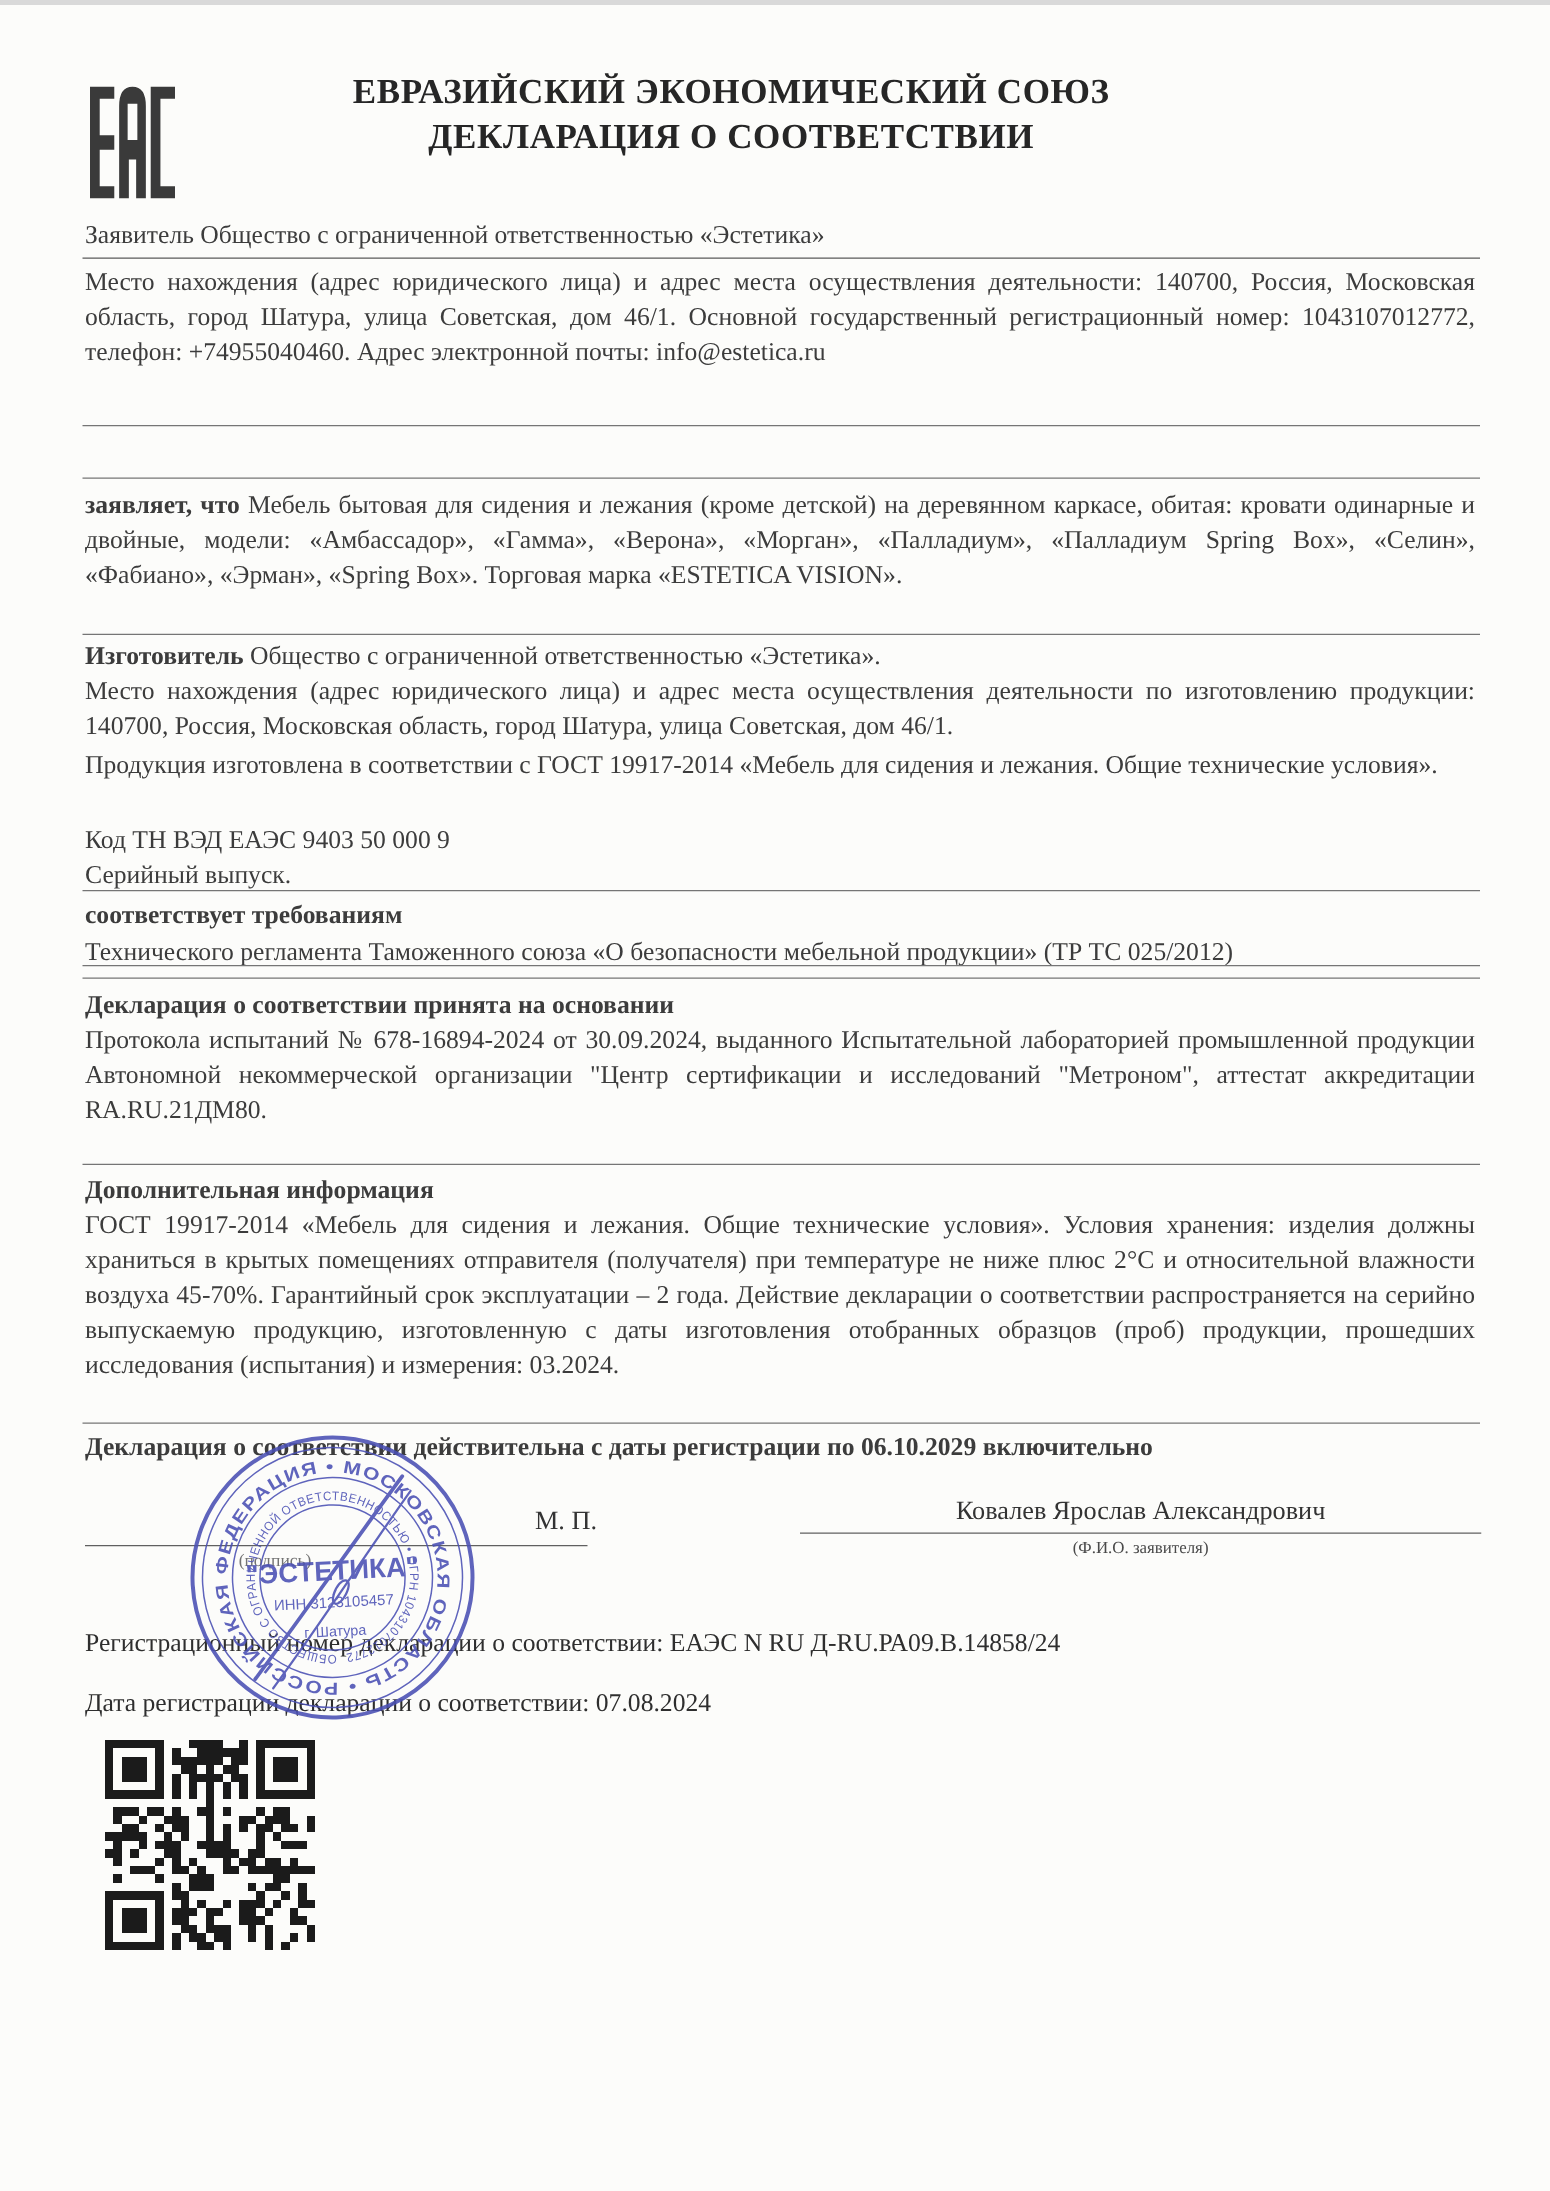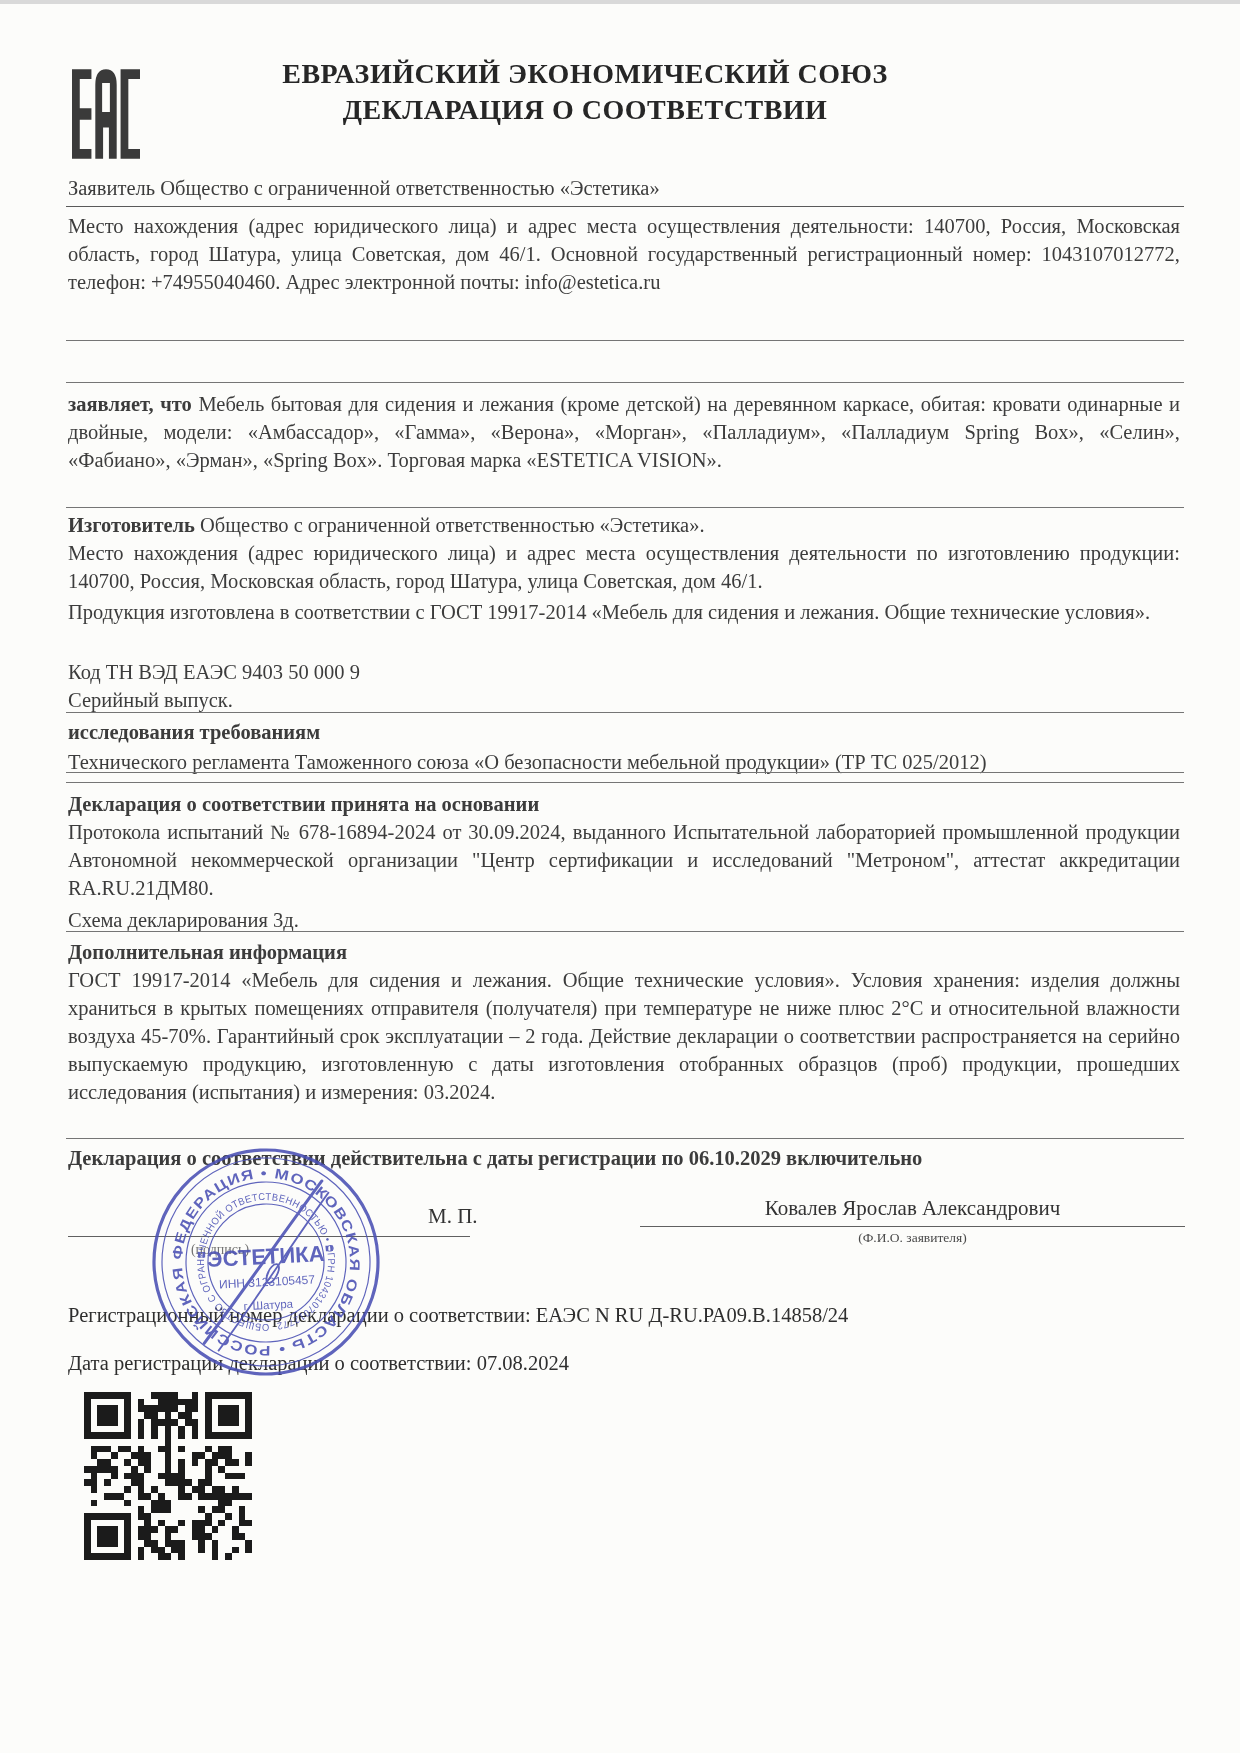--- a/index.html
+++ b/index.html
@@ -77,31 +77,30 @@
 
   <p class="t" style="top:535px">Место нахождения (адрес юридического лица) и адрес места осуществления деятельности по изготовлению продукции: 140700, Россия, Московская область, город Шатура, улица Советская, дом 46/1.</p>
 
   <p class="t" style="top:594px">Продукция изготовлена в соответствии с ГОСТ 19917-2014 «Мебель для сидения и лежания. Общие технические условия».</p>
 
   <p class="t" style="top:654px">Код ТН ВЭД ЕАЭС 9403 50 000 9</p>
 
   <p class="t" style="top:682px">Серийный выпуск.</p>
   <div class="rule" style="top:708px"></div>
 
-  <p class="t b" style="top:714px">исследования требованиям</p>
+  <p class="t b" style="top:714px">соответствует требованиям</p>
 
   <p class="t" style="top:744px">Технического регламента Таможенного союза «О безопасности мебельной продукции» (ТР ТС 025/2012)</p>
   <div class="rule" style="top:768px"></div>
   <div class="rule" style="top:778px"></div>
 
   <p class="t b" style="top:786px">Декларация о соответствии принята на основании</p>
 
   <p class="t" style="top:814px">Протокола испытаний № 678-16894-2024 от 30.09.2024, выданного Испытательной лабораторией промышленной продукции Автономной некоммерческой организации "Центр сертификации и исследований "Метроном", аттестат аккредитации RA.RU.21ДМ80.</p>
 
-  <p class="t" style="top:902px">Схема декларирования 3д.</p>
   <div class="rule" style="top:927px"></div>
 
   <p class="t b" style="top:934px">Дополнительная информация</p>
 
   <p class="t" style="top:962px">ГОСТ 19917-2014 «Мебель для сидения и лежания. Общие технические условия». Условия хранения: изделия должны храниться в крытых помещениях отправителя (получателя) при температуре не ниже плюс 2°С и относительной влажности воздуха 45-70%. Гарантийный срок эксплуатации – 2 года. Действие декларации о соответствии распространяется на серийно выпускаемую продукцию, изготовленную с даты изготовления отобранных образцов (проб) продукции, прошедших исследования (испытания) и измерения: 03.2024.</p>
   <div class="rule" style="top:1134px"></div>
 
   <p class="t b" style="top:1140px">Декларация о соответствии действительна с даты регистрации по 06.10.2029 включительно</p>
 
   <div class="mp">М. П.</div>

